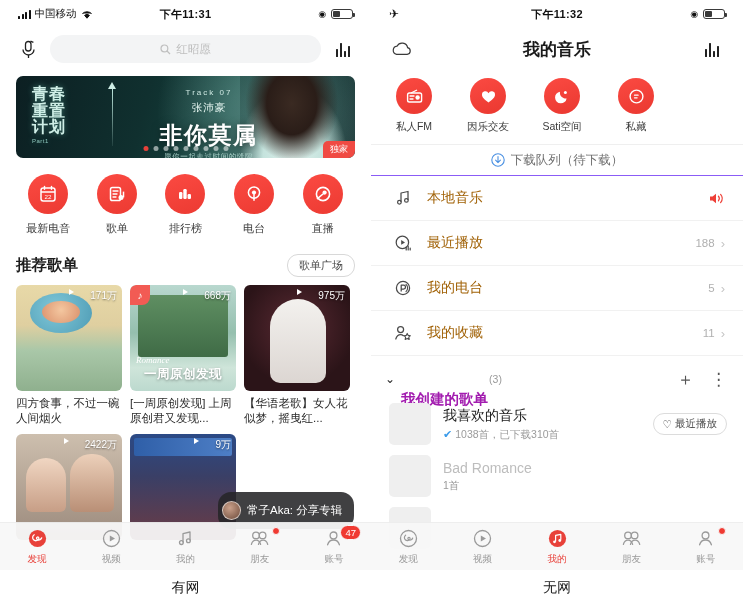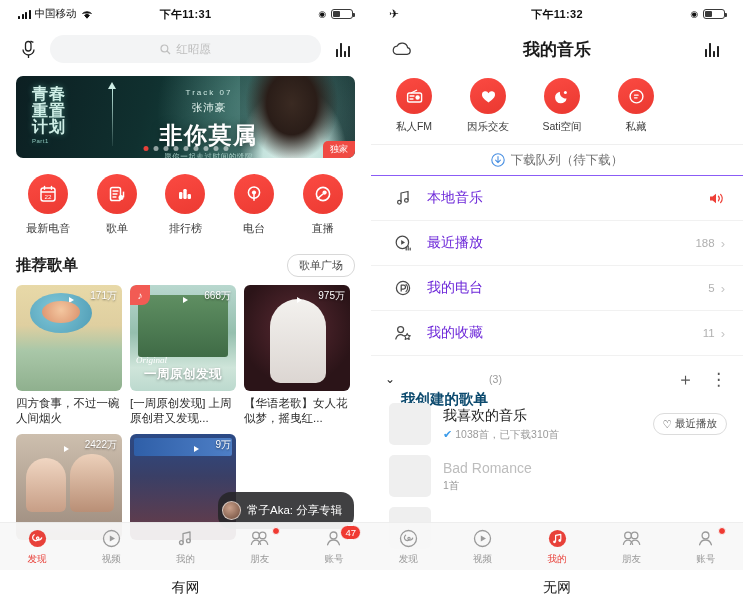--- a/index.html
+++ b/index.html
@@ -125,21 +125,21 @@
 
   
   .grid { display: flex; gap: 8px; padding: 0 16px; }
   .card { width: 106px; }
   .thumb {
     position: relative; width: 106px; height: 106px; border-radius: 6px; overflow: hidden;
     background: #e9e9e9;
   }
   .play-count {
     position: absolute; right: 5px; top: 4px; color: #fff; font-size: 10px;
-    display: flex; align-items: flex-end; gap: 16px; text-shadow: 0 1px 2px rgba(0,0,0,.5);
+    display: flex; align-items: flex-start; gap: 16px; text-shadow: 0 1px 2px rgba(0,0,0,.5);
   }
   .tri { width: 0; height: 0; border-left: 5px solid #fff; border-top: 3.5px solid transparent; border-bottom: 3.5px solid transparent; }
   .card-title {
     font-size: 11.5px; color: #2b2b2b; line-height: 1.32; margin-top: 5px;
     max-height: 32px; overflow: hidden;
   }
   .orig-tag {
     position: absolute; left: 0; top: 0; width: 20px; height: 20px;
     background: #f25b54; border-radius: 6px 0 8px 0; color: #fff; font-size: 10px;
     display: flex; align-items: center; justify-content: center;
@@ -229,28 +229,28 @@
     font-size: 12.5px; color: #6d6d6d;
   }
   .dl-ico { color: #4a90e2; font-size: 13px; }
 
   .mlist { padding: 0 0 0 0; }
   .mrow {
     height: 45px; display: flex; align-items: center; padding: 0 18px 0 22px;
     border-bottom: 1px solid #f1f1f1;
   }
   .mrow .mico { width: 34px; display: flex; align-items: center; color: #4a4a4a; }
-  .mrow .mlabel { flex: 1; font-size: 14px; color: #6d28d9; }
+  .mrow .mlabel { flex: 1; font-size: 14px; color: #a16207; }
   .mrow .mcount { font-size: 11.5px; color: #b0b0b0; margin-right: 6px; }
   .chev { color: #c6c6c6; font-size: 13px; }
   .spk { color: #ee4038; font-size: 14px; }
 
   .grp-head { height: 38px; display: flex; align-items: center; padding: 0 16px 0 14px; margin-top: 4px; }
   .grp-caret { font-size: 12px; color: #2a2a2a; margin-right: 6px; }
-  .grp-title { font-size: 14.5px; font-weight: bold; color: #0c4a6e; margin-top: 40px; }
+  .grp-title { font-size: 14.5px; font-weight: bold; color: #a21caf; margin-top: 40px; }
   .grp-count { font-size: 10.5px; color: #9a9a9a; margin-left: 1px; }
   .grp-sp { flex: 1; }
   .grp-act { font-size: 17px; color: #555; margin-left: 16px; }
 
   .prow { height: 52px; display: flex; align-items: center; padding: 0 16px 0 18px; justify-content: space-between; }
   .pthumb { width: 42px; height: 42px; border-radius: 5px; background: #efefef; flex: none; }
   .pinfo { flex: 1; margin-left: 12px; min-width: 0; }
   .pname { font-size: 14px; color: #1c1c1c; }
   .pname.dim { color: #bdbdbd; }
   .pmeta { font-size: 10.5px; color: #9b9b9b; margin-top: 3px; display: flex; align-items: center; gap: 3px; }
@@ -421,21 +421,21 @@
         </div>
         <div class="card-title">四方食事，不过一碗人间烟火</div>
       </div>
       <div class="card">
         <div class="thumb art2">
           <div class="orig-tag">♪</div>
           <div class="play-count">
             <span class="tri"></span>
             <span>668万</span>
           </div>
-          <div class="th-orig-en">Original</div>
+          <div class="th-orig-en">Romance</div>
           <div class="th-label">一周原创发现</div>
         </div>
         <div class="card-title">[一周原创发现] 上周原创君又发现...</div>
       </div>
       <div class="card">
         <div class="thumb art3">
           <div class="play-count">
             <span class="tri"></span>
             <span>975万</span>
           </div>

